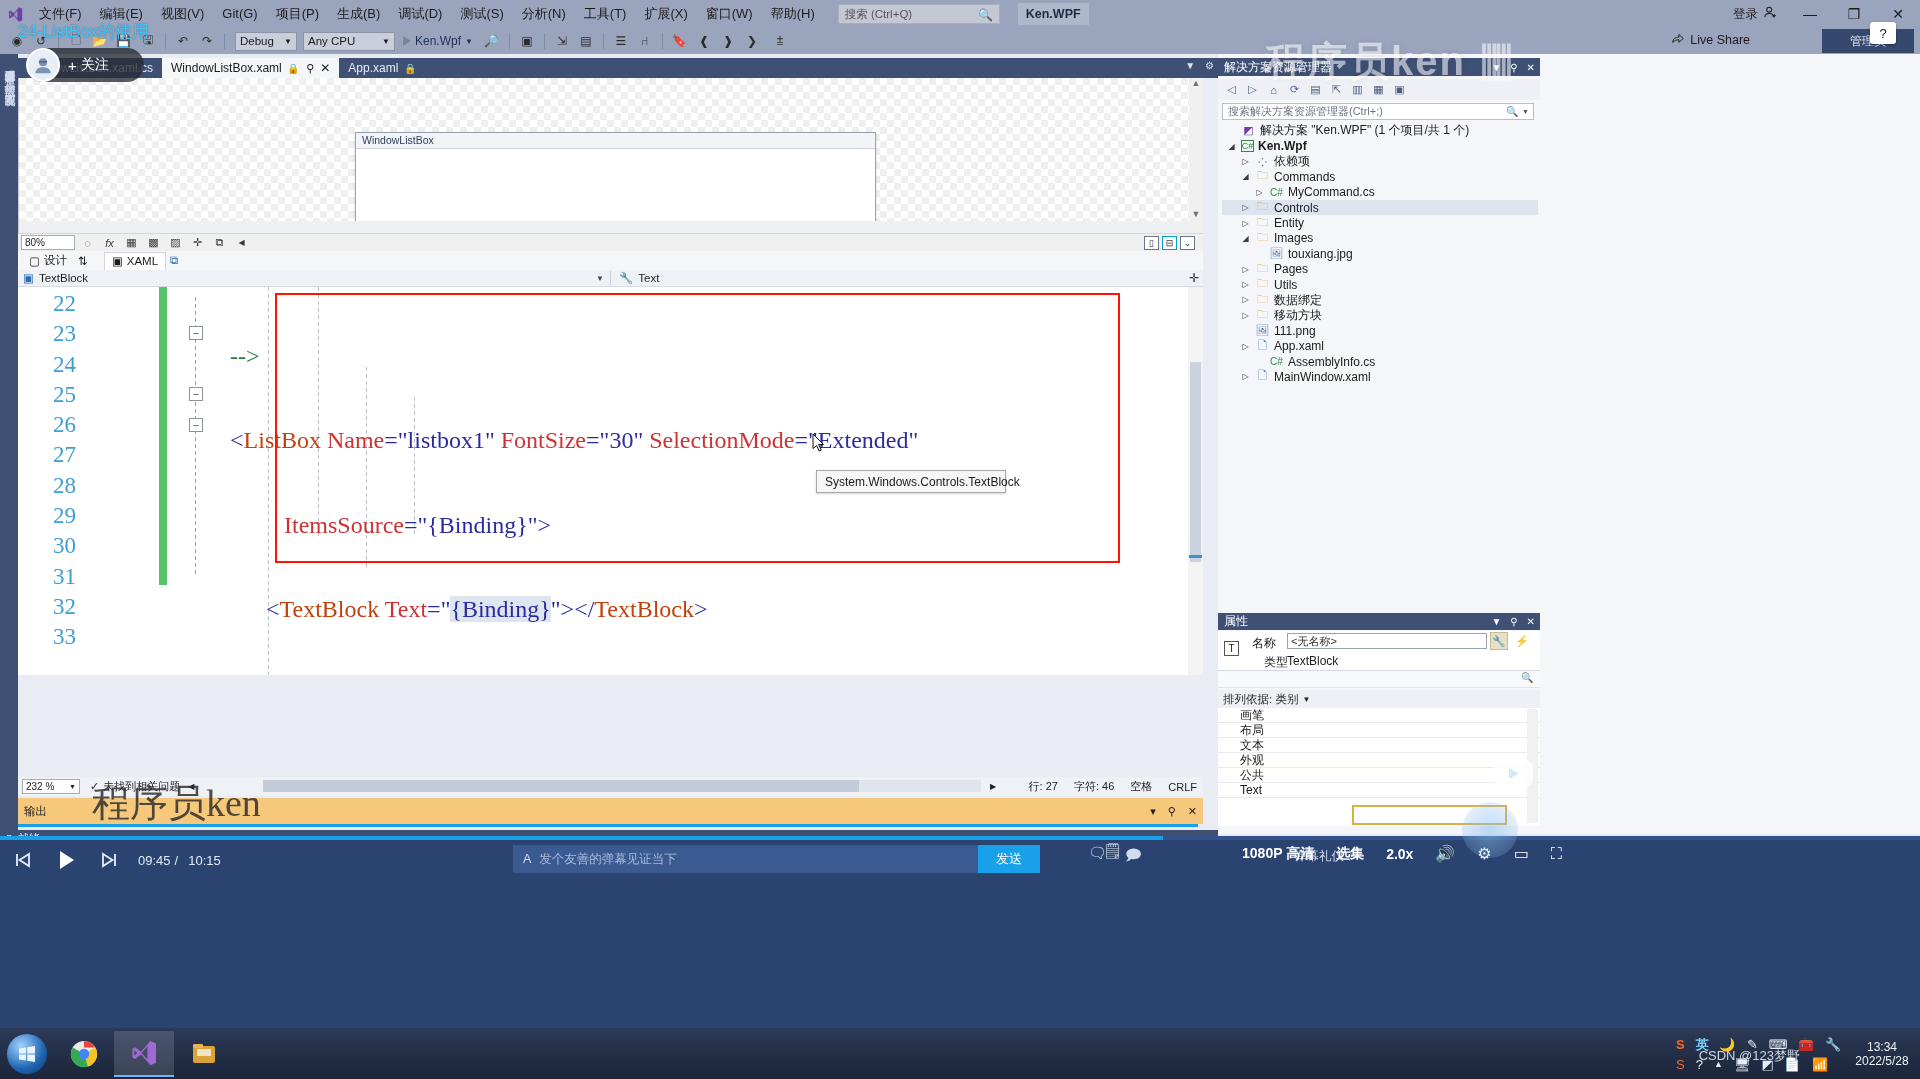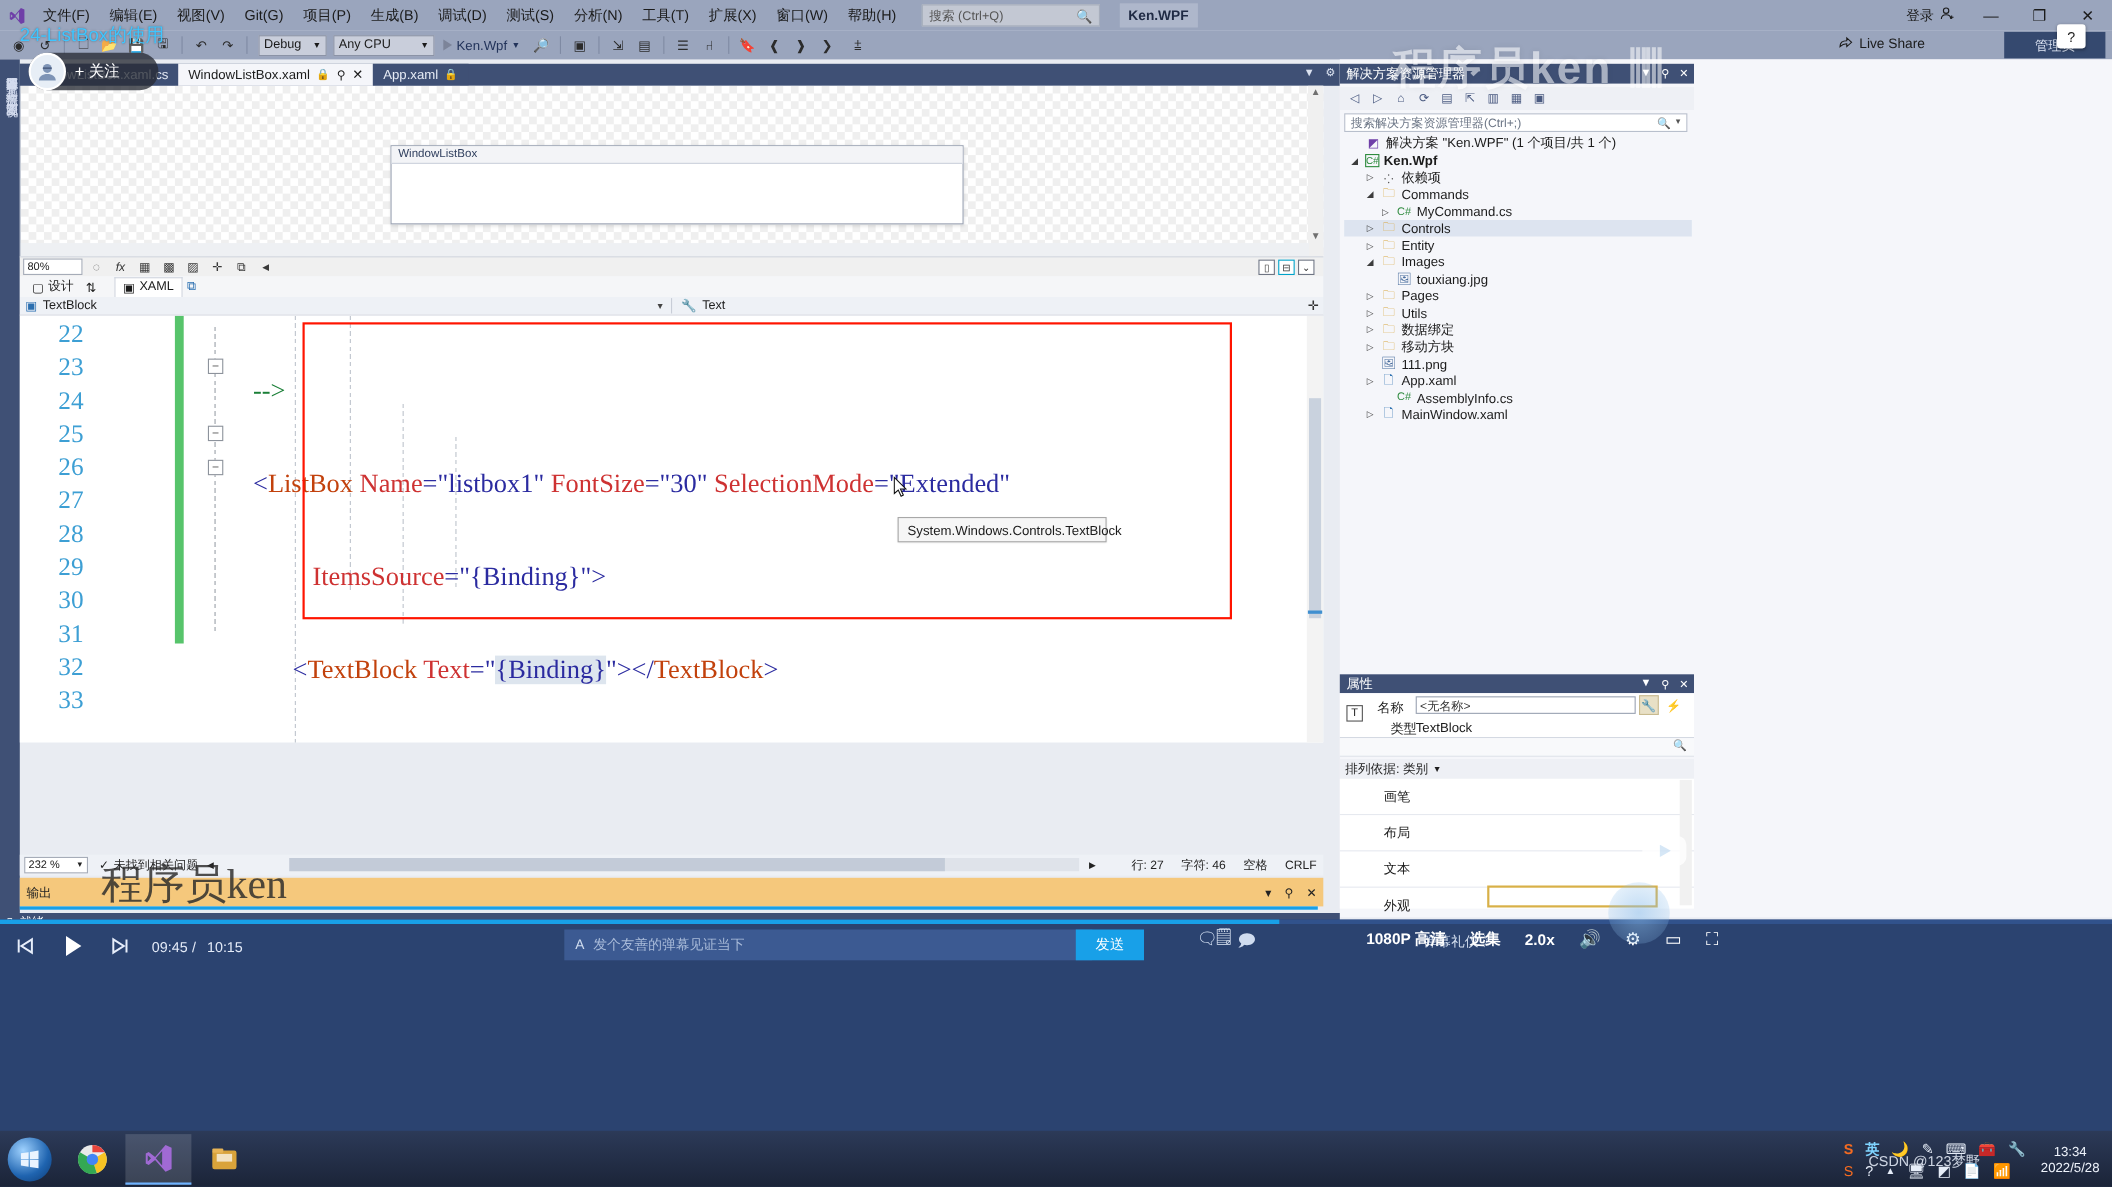--- a/index.html
+++ b/index.html
@@ -116,21 +116,21 @@
   
   .designer{
     position:absolute; left:18px; top:78px; width:1185px; height:155px;
     background:
       repeating-conic-gradient(#ffffff 0% 25%, #efefef 0% 50%) 0 0 / 14px 14px;
     border-left:1px solid #c4c9d4;
   }
   .designer-scroll{ position:absolute; right:0; top:0; width:14px; height:155px; background:#f0f0f0; }
   .designer-scroll .ar{ text-align:center; font-size:9px; color:#707070; }
   .design-window{
-    position:absolute; left:336px; top:54px; width:521px; height:72px; background:#fff;
+    position:absolute; left:336px; top:54px; width:521px; height:100px; background:#fff;
     border:1px solid #9aa2b2; box-shadow:0 1px 3px rgba(0,0,0,.12);
   }
   .design-window .dw-title{
     height:16px; background:#f3f4f7; border-bottom:1px solid #cdd2dc; font-size:10.5px;
     color:#31405f; padding:1px 6px;
   }
   .designer-hscroll{ position:absolute; left:0; bottom:0; width:1171px; height:12px; background:#eef0f3; }
 
   
   .zoombar{
@@ -272,22 +272,22 @@
   .pr-namebox{ position:absolute; left:1287px; top:633px; width:200px; height:16px; background:#fff;
                border:1px solid #9aa2b2; font-size:11px; color:#333; padding-left:3px; display:flex;align-items:center;}
   .pr-tool{ position:absolute; top:632px; width:18px;height:18px; display:flex;align-items:center;justify-content:center;
             font-size:11px; }
   .pr-search{ position:absolute; left:1218px; top:671px; width:322px; height:17px; background:#f8f9fb;
               border-bottom:1px solid #dfe3ea; }
   .pr-search .mg{ position:absolute; right:6px; top:1px; font-size:10px; color:#666; }
   .pr-sort{ position:absolute; left:1218px; top:690px; width:322px; height:18px; background:#eef0f5;
             font-size:11.5px; display:flex;align-items:center;padding-left:5px; gap:4px;}
   .pr-list{ position:absolute; left:1218px; top:708px; width:322px; height:118px; background:#fff; }
-  .pr-row{ height:33px; border-bottom:1px solid #e6e9ef; font-size:12px; display:flex;align-items:center;
-           padding-left:40px; color:#1b1b1b; }
+  .pr-row{ height:15px; border-bottom:1px solid #e6e9ef; font-size:12px; display:flex;align-items:center;
+           padding-left:22px; color:#1b1b1b; }
   .pr-vscroll{ position:absolute; right:2px; top:1px; width:11px; height:114px; background:#f1f1f1; }
   .pr-textbox{ position:absolute; left:1352px; top:805px; width:155px; height:20px; background:#fff;
                border:2px solid #d8b047; }
 
   
   .bili-play{
     position:absolute; left:1489px; top:751px; width:48px; height:40px; z-index:30; opacity:.85;
   }
   .circle-wm{
     position:absolute; left:1462px; top:802px; width:56px;height:56px;border-radius:50%;

